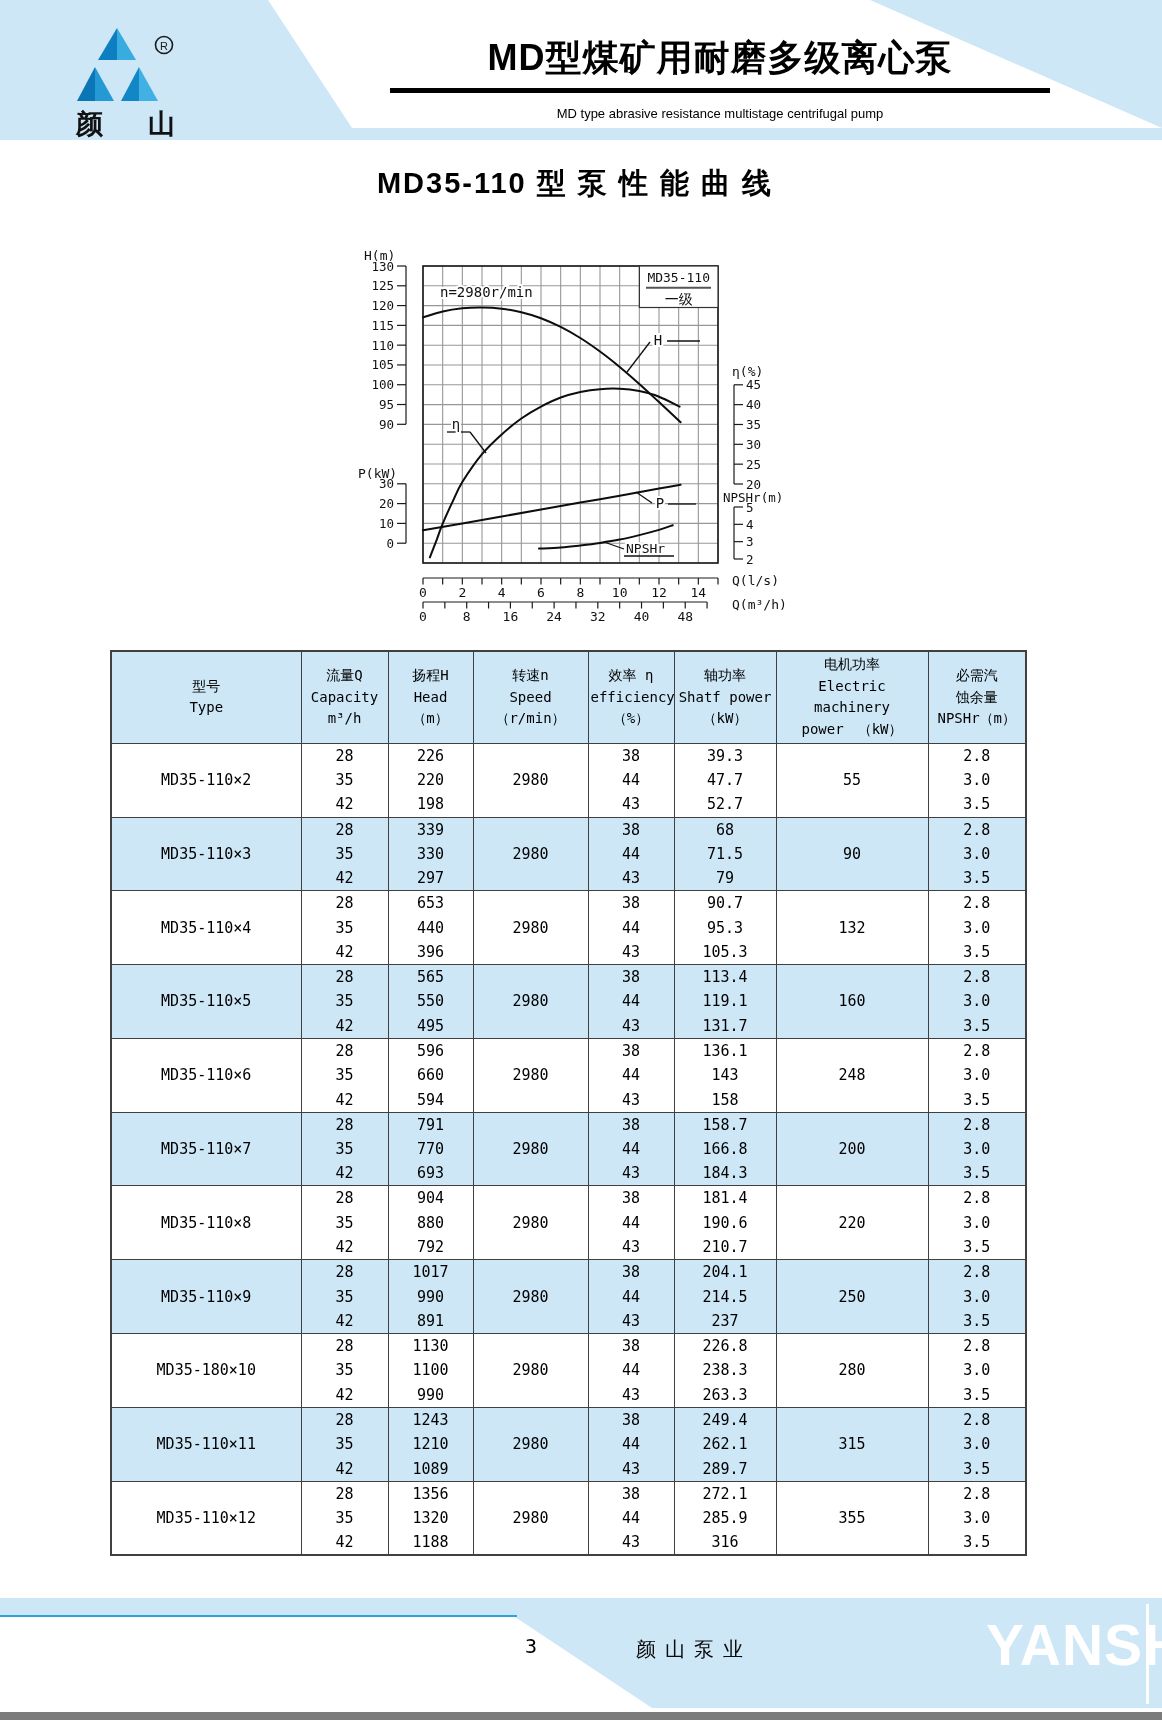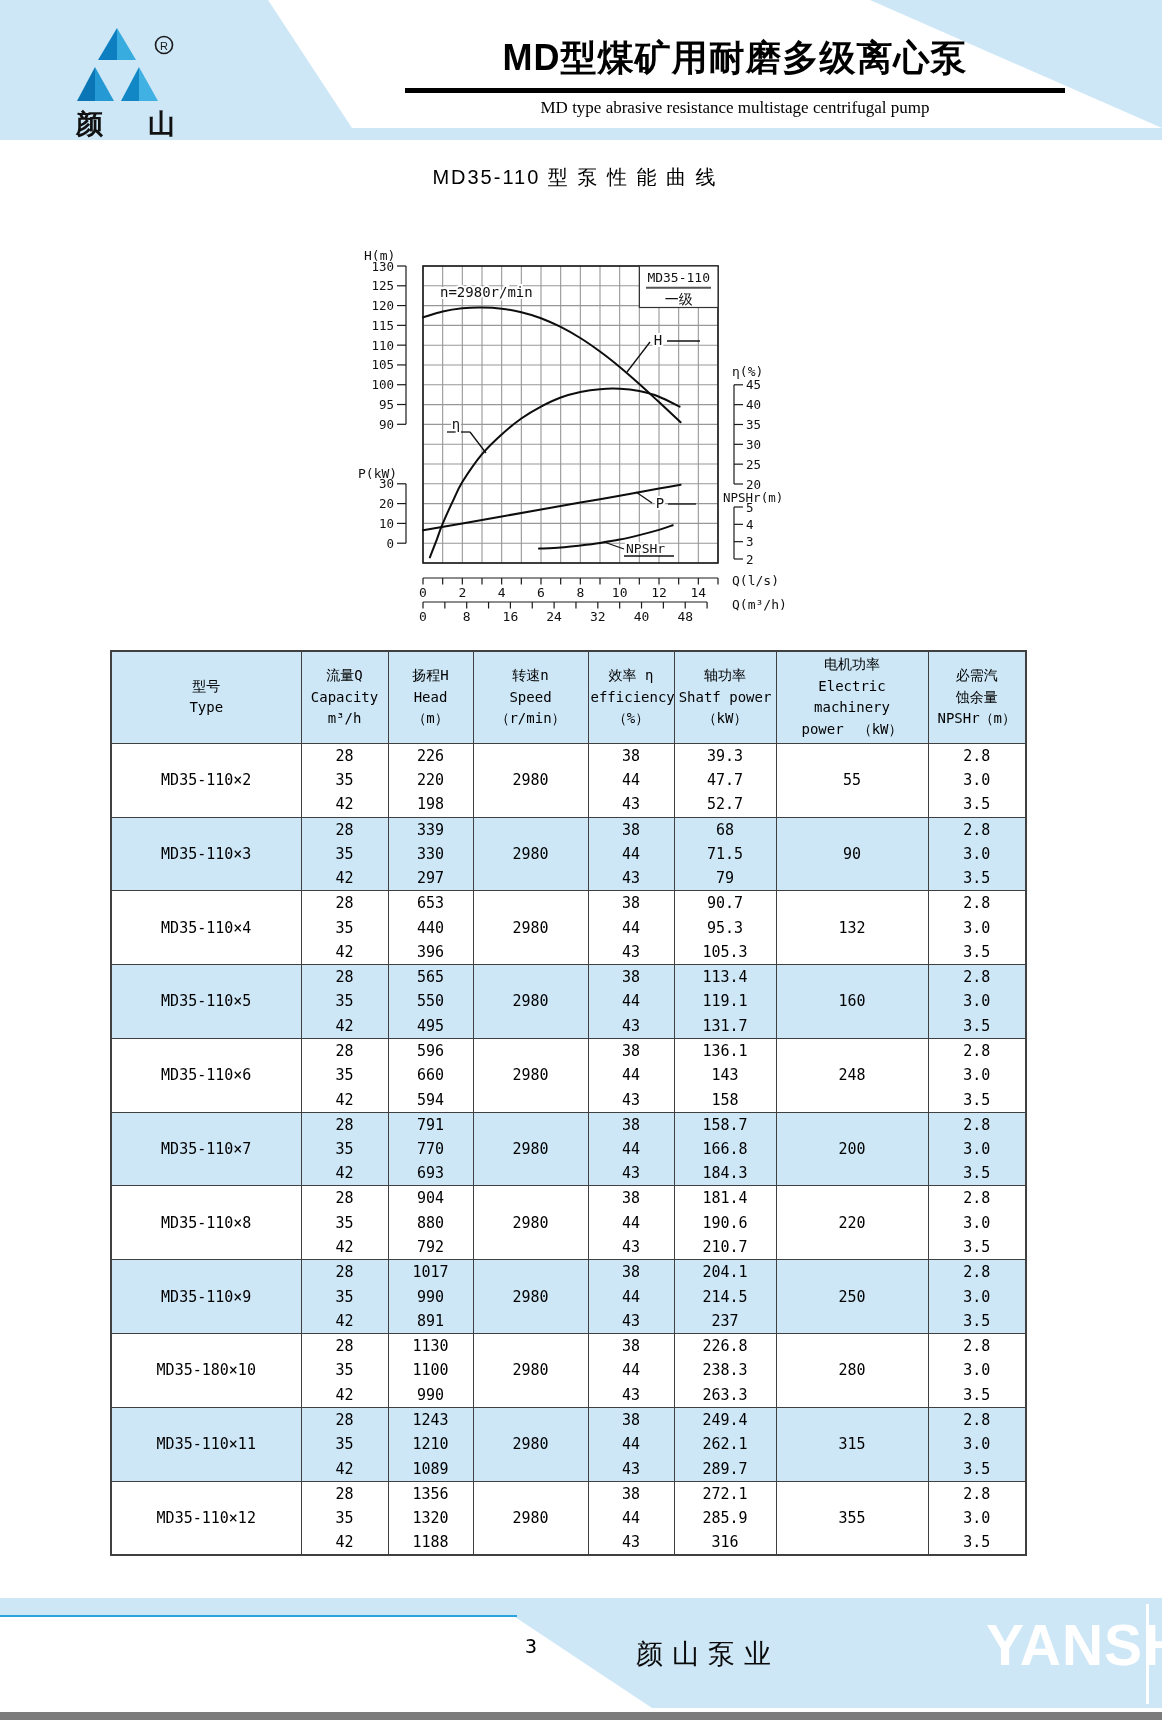--- a/index.html
+++ b/index.html
@@ -11,28 +11,28 @@
   
   #header{position:absolute;left:0;top:0;width:1162px;height:140px;background:#cde7f7}
   #header-white{position:absolute;left:0;top:0;width:1162px;height:140px;background:#fff;
     clip-path:polygon(268px 0px,870px 0px,1162px 128px,352px 128px)}
   #logo{position:absolute;left:60px;top:20px;width:180px;height:120px}
   #logo svg{position:absolute;left:14px;top:2px}
   .brand-char{position:absolute;top:86px;font-size:27px;font-weight:bold;color:#111;
     font-family:"DejaVu Sans",sans-serif}
   #brand-left{left:16px}
   #brand-right{left:88px}
-  #main-title{position:absolute;left:405px;top:34px;width:660px;text-align:center}
+  #main-title{position:absolute;left:390px;top:34px;width:660px;text-align:center}
   #main-title h1{margin:0;font-size:36px;font-weight:bold;letter-spacing:1px;
     border-bottom:5px solid #000;padding-bottom:5px;font-family:"Liberation Sans",sans-serif}
-  #main-title .en{margin:5px 0 0 0;font-size:17px;font-family:Liberation Serif, serif}
+  #main-title .en{margin:13px 0 0 0;font-size:13px;font-family:Liberation Sans, sans-serif}
 
   
   #chart-titles{position:absolute;left:290px;top:164px;width:570px;text-align:center}
-  #chart-titles .ct-cn{font-size:20px;font-weight:normal;letter-spacing:2px}
+  #chart-titles .ct-cn{font-size:29px;font-weight:bold;letter-spacing:2px}
   #chart-titles .ct-en{font-size:15px;margin-top:4px;font-family:"Liberation Mono",monospace}
 
   
   #perf-chart{position:absolute;left:340px;top:235px}
   #perf-chart text{font-family:"DejaVu Sans Mono",monospace;fill:#111}
 
   
   #table-wrap{position:absolute;left:110px;top:650px}
   table#spec-table{border-collapse:collapse;table-layout:fixed;width:915px;
     border:2px solid #404040;background:#fff}
@@ -46,21 +46,21 @@
     text-align:center;vertical-align:middle;padding:0;font-size:15px;
     font-family:"DejaVu Sans Mono",monospace}
   #spec-table tr{height:24.6px}
 
   
   #footer{position:absolute;left:0;top:1598px;width:1162px;height:110px;background:#cde7f7}
   #footer-white{position:absolute;left:0;top:0;width:1162px;height:110px;background:#fff;
     clip-path:polygon(0px 19px,515px 19px,652px 110px,0px 110px)}
   #footer-line{position:absolute;left:0;top:16.5px;width:517px;height:2.5px;background:#2ba3dc}
   #page-num{position:absolute;left:525px;top:36px;font-size:20px;font-family:"DejaVu Sans Mono",monospace}
-  #company-cn{position:absolute;left:636px;top:38px;font-size:27px;letter-spacing:9px;color:#0a0a0a;
+  #company-cn{position:absolute;left:636px;top:38px;font-size:20px;letter-spacing:9px;color:#0a0a0a;
     font-family:"DejaVu Sans",sans-serif}
   #company-en{position:absolute;left:986px;top:14px;font-size:57px;font-weight:bold;color:#fff;
     letter-spacing:1px;font-family:"Liberation Sans",sans-serif;white-space:nowrap}
   #footer-vline{position:absolute;left:1146px;top:6px;width:3px;height:100px;background:#fff}
   #bottom-bar{position:absolute;left:0;top:1712px;width:1162px;height:8px;background:#7b7b7b}
 </style>
 </head>
 <body>
 
 <div id="header">

